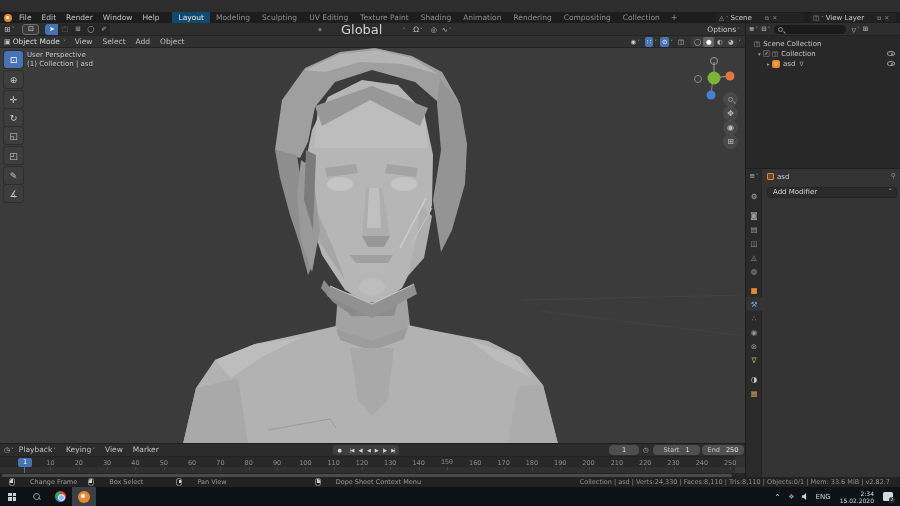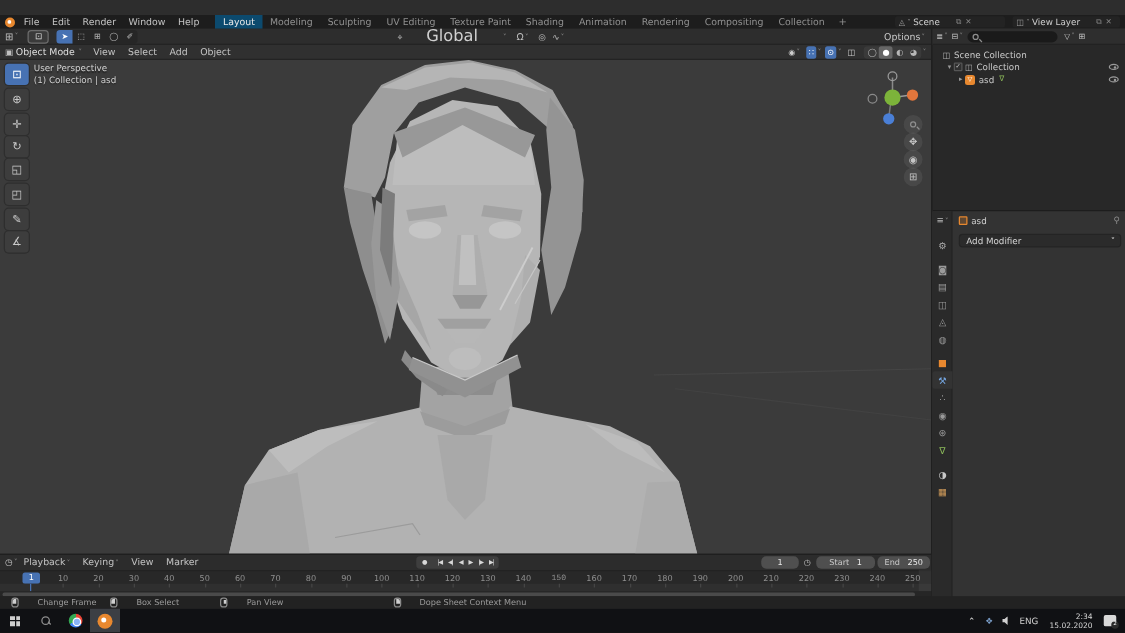--- a/index.html
+++ b/index.html
@@ -83,21 +83,21 @@
   #properties { position:absolute; left:0; top:145px; width:155px; height:309px; background:#333; border-top:1px solid #1d1d1d; }
   #prop-strip { position:absolute; left:0; top:0; width:16px; height:309px; background:#2a2a2a; border-right:1px solid #242424; }
   #prop-editor-btn { position:absolute; left:1px; top:3px; width:14px; color:#bbb; font-size:7px; text-align:center; }
   #prop-tabs { position:absolute; left:0; top:20px; width:16px; }
   .ptab { width:16px; height:14px; display:flex; align-items:center; justify-content:center; font-size:7.5px; }
   .ptab.active { background:#333; border-radius:2px 0 0 2px; }
   #prop-header { position:absolute; left:16px; top:0; width:139px; height:15px; display:flex; align-items:center; }
   #prop-breadcrumb { display:flex; align-items:center; margin-left:5px; }
   .objsq { width:7px; height:7px; border:1px solid #e8882f; border-radius:1px; background:rgba(232,136,47,.25); }
   #prop-pin { position:absolute; right:5px; top:3px; color:#8f8f8f; font-size:7px; }
-  #add-modifier { position:absolute; left:21px; top:18px; width:130px; height:11px; background:#2b2b2b; border:1px solid #242424; border-radius:3px; display:flex; align-items:center; }
+  #add-modifier { position:absolute; left:21px; top:18px; width:130px; height:11px; background:#2b2b2b; border:1px solid #242424; border-radius:3px; display:flex; }
   #add-modifier span { color:#d5d5d5; font-size:7px; margin-left:5px; }
   #add-modifier .chev { margin-left:auto; margin-right:4px; }
 
   
   #timeline { position:absolute; left:0; top:443px; width:745px; height:34px; background:#2c2c2c; border-top:1px solid #1f1f1f; }
   #tl-header { position:absolute; left:0; top:0; width:745px; height:12px; display:flex; align-items:center; }
   #tl-menus { display:flex; }
   #transport { position:absolute; left:333px; top:1px; display:flex; align-items:center; background:#3e3e3e; border-radius:3px; height:10px; padding:0 2px; }
   .tbtn { color:#d8d8d8; font-size:5px; padding:0 2.5px; letter-spacing:-1px; }
   .tfield { position:absolute; top:1px; height:10px; background:#4f4f4f; border-radius:4px; display:flex; align-items:center; justify-content:center; }
@@ -495,20 +495,21 @@
         </div>
         <div class="hint" style="margin-left: 30px;">
           <span class="mbtn middle"></span>
           <span>Pan View</span>
         </div>
         <div class="hint" style="margin-left: 85px;">
           <span class="mbtn right"></span>
           <span>Dope Sheet Context Menu</span>
         </div>
       </div>
+    <div id="stats">Collection | asd | Verts:24,330 | Faces:8,110 | Tris:8,110 | Objects:0/1 | Mem: 33.6 MiB | v2.82.7</div>
   </div>
 
   <div id="taskbar">
     <div class="tcell">
         <span class="winlogo">
           <i></i>
           <i></i>
           <i></i>
           <i></i>
         </span>

